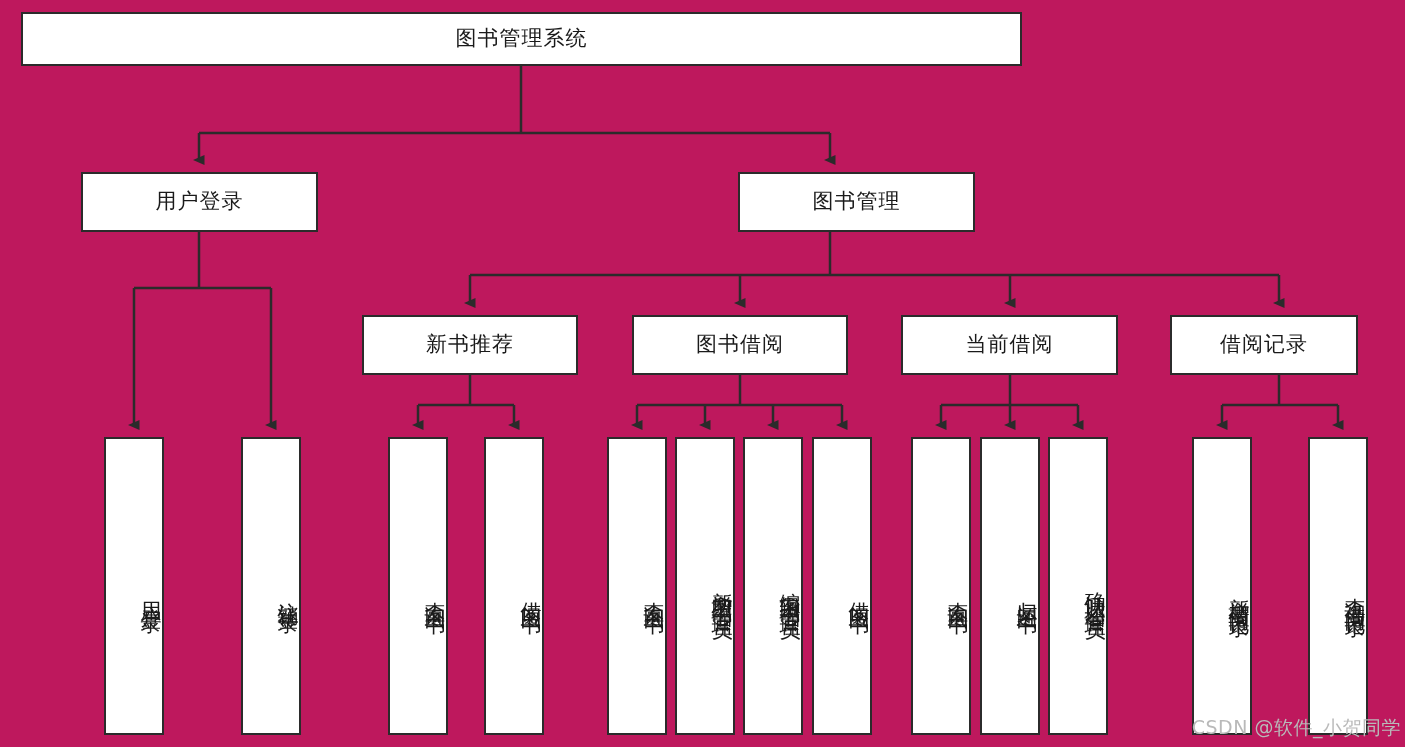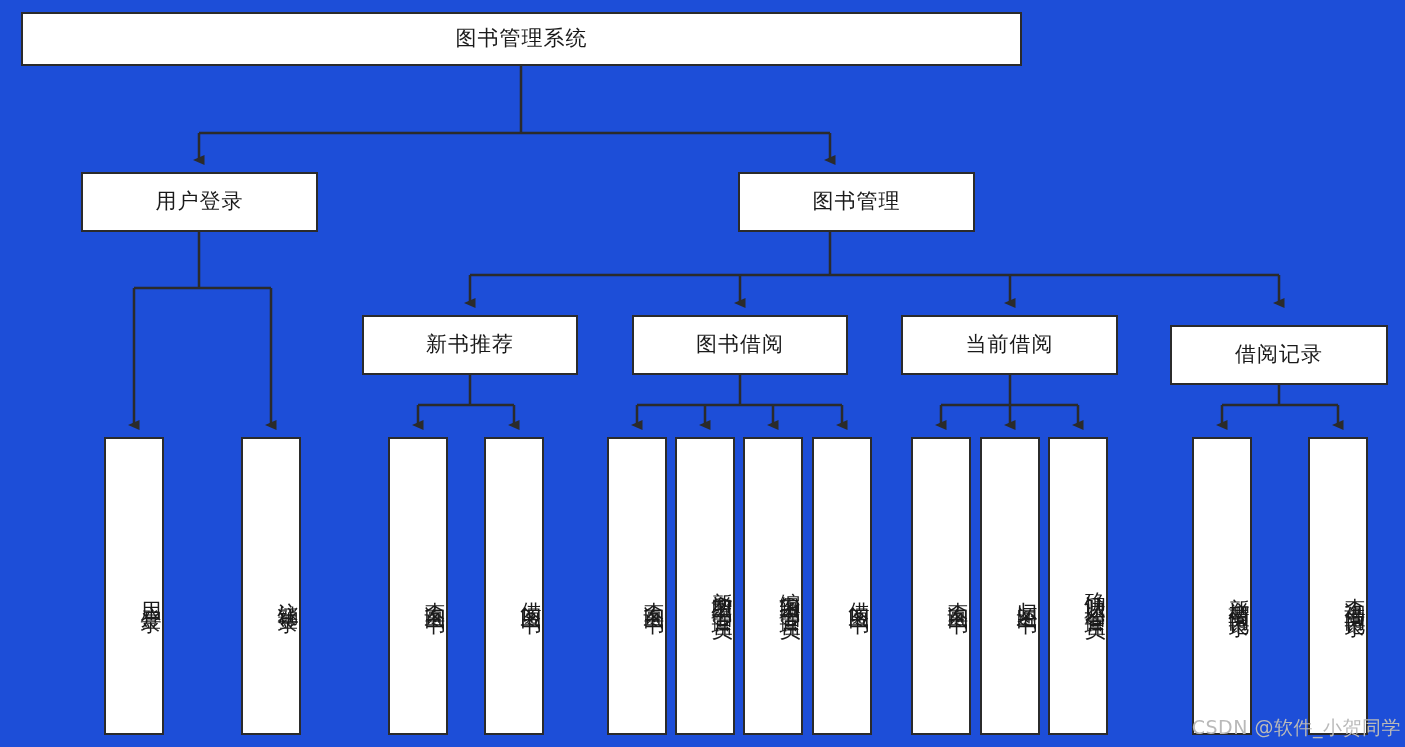--- a/index.html
+++ b/index.html
@@ -8,21 +8,21 @@
     padding: 0;
     background: #ffffff;
   }
   body {
     font-family: "DejaVu Sans", "Liberation Sans", sans-serif;
   }
   #canvas {
     position: relative;
     width: 1405px;
     height: 747px;
-    background: #1d4ed8;
+    background: #be185d;
     overflow: hidden;
   }
   svg.edges {
     position: absolute;
     left: 0;
     top: 0;
     width: 1405px;
     height: 747px;
     pointer-events: none;
   }
@@ -139,21 +139,21 @@
 
   <div class="node horiz" style="left:362px; top:315px; width:216px; height:60px;">
     <span class="label">新书推荐</span>
   </div>
   <div class="node horiz" style="left:632px; top:315px; width:216px; height:60px;">
     <span class="label">图书借阅</span>
   </div>
   <div class="node horiz" style="left:901px; top:315px; width:217px; height:60px;">
     <span class="label">当前借阅</span>
   </div>
-  <div class="node horiz" style="left:1170px; top:315px; width:218px; height:60px;margin-top:10px;">
+  <div class="node horiz" style="left:1170px; top:315px; width:188px; height:60px;">
     <span class="label">借阅记录</span>
   </div>
 
   <div class="node vert" style="left:104px; top:437px; width:60px; height:298px;">
     <span class="label">用户登录</span>
   </div>
   <div class="node vert" style="left:241px; top:437px; width:60px; height:298px;">
     <span class="label">注销登录</span>
   </div>
 

